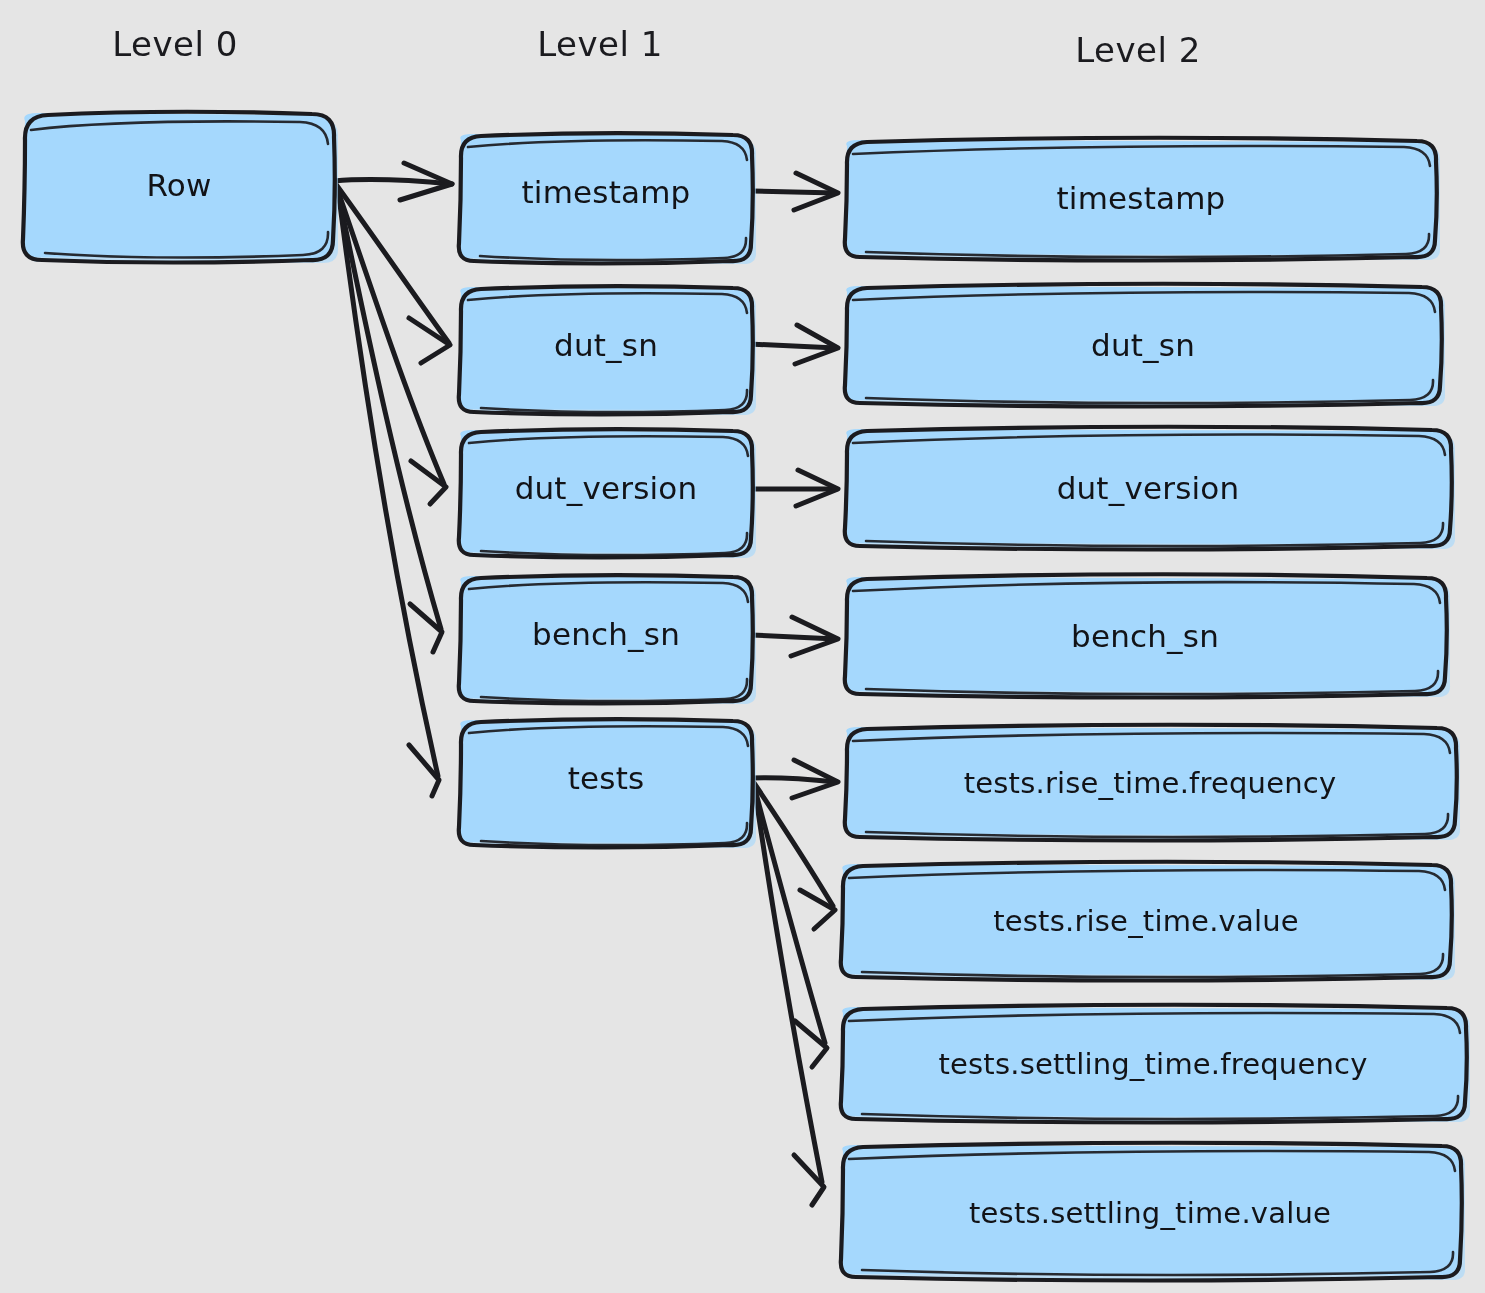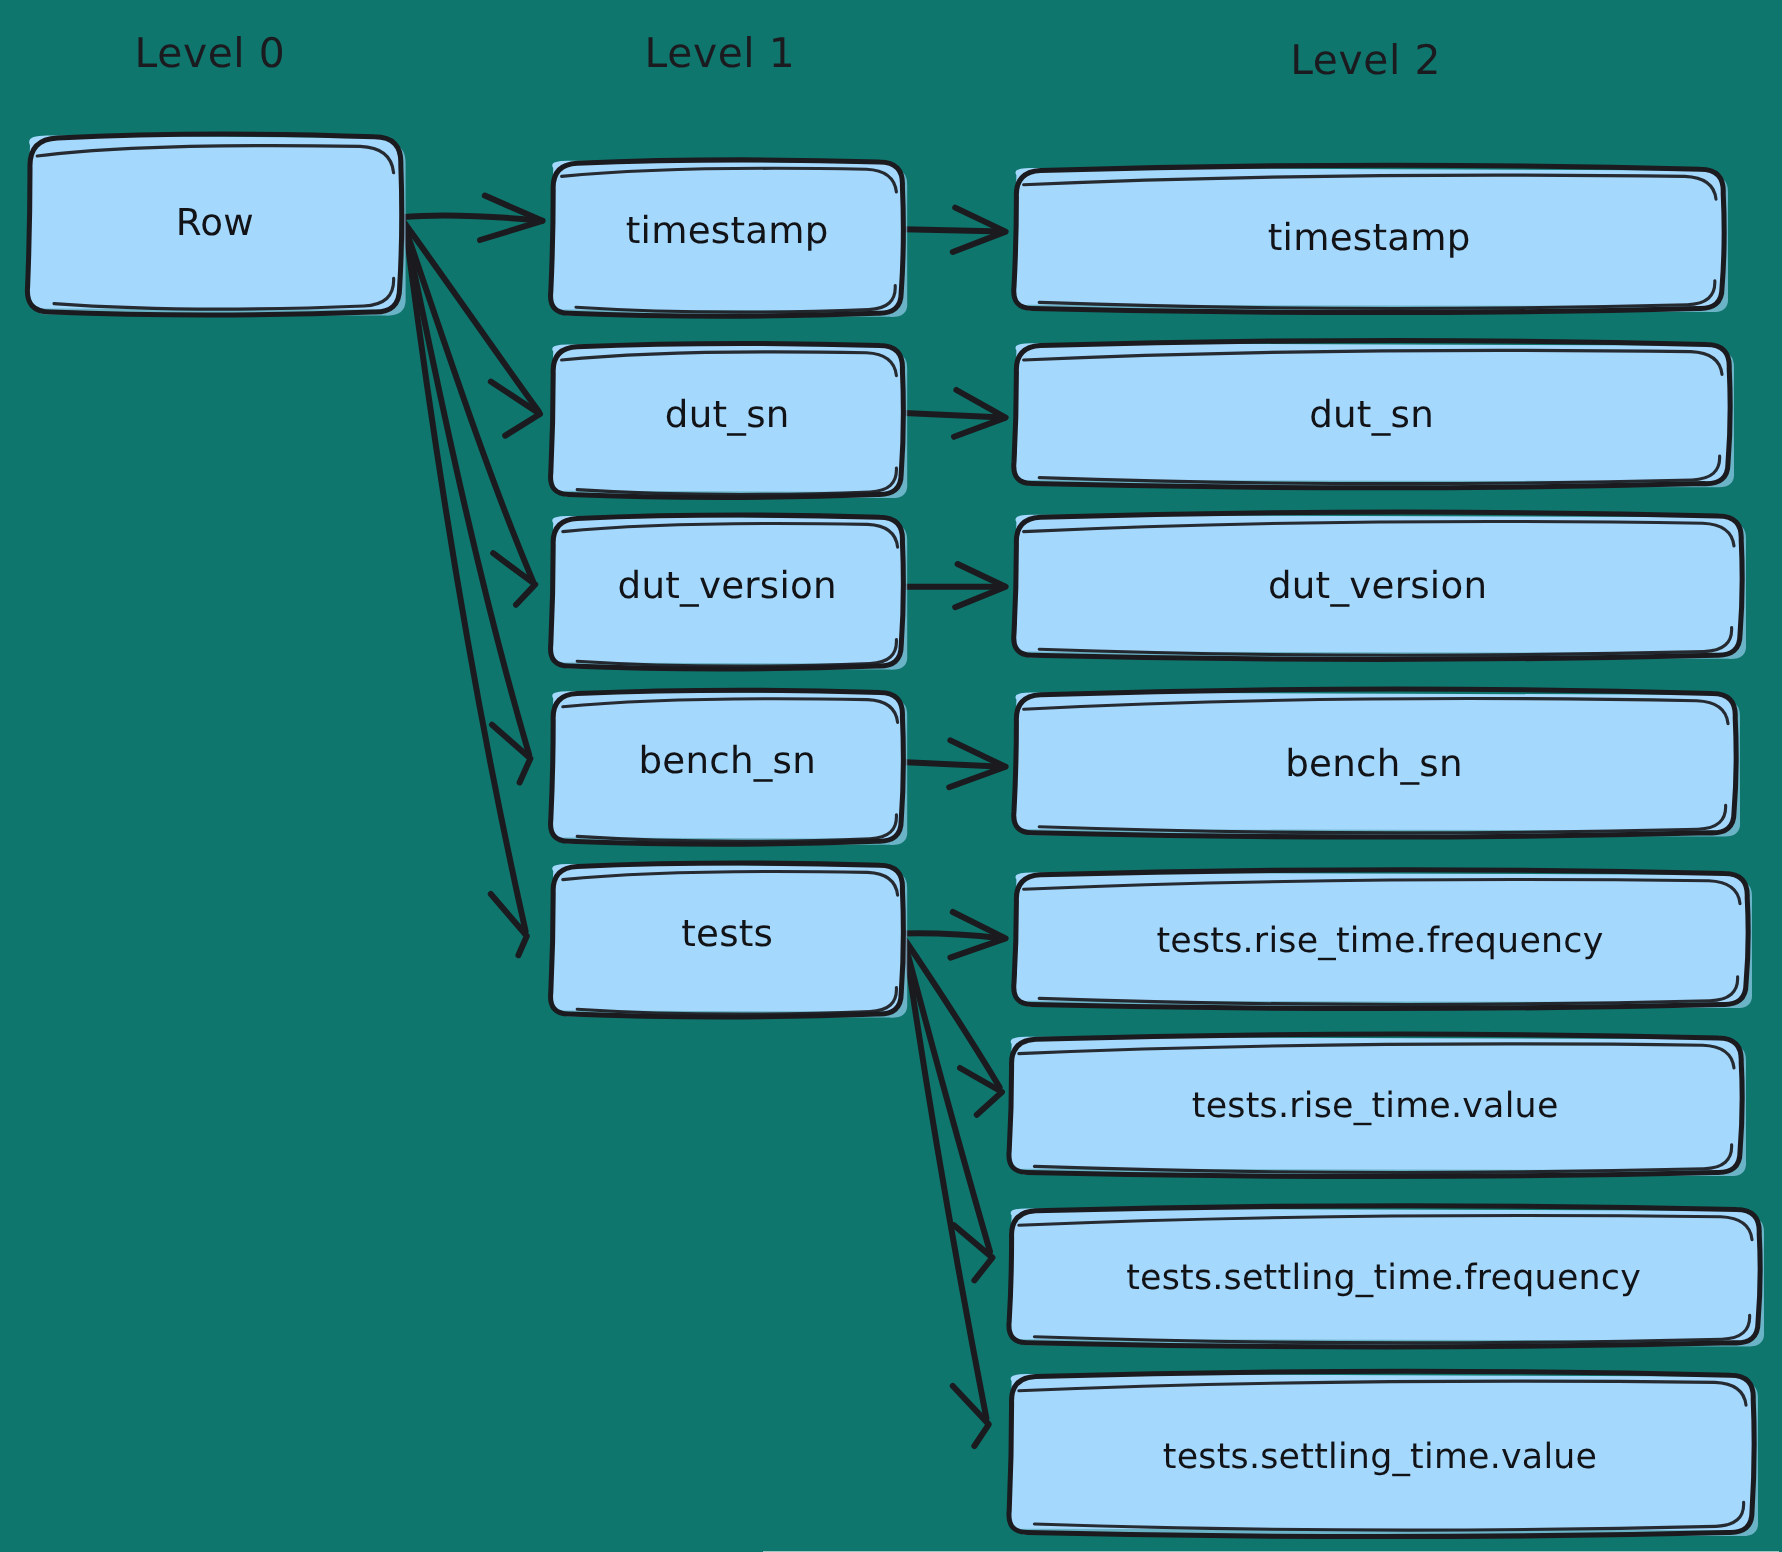--- a/index.html
+++ b/index.html
@@ -11,21 +11,21 @@
   body {
     width: 1485px;
     height: 1293px;
     font-family: "DejaVu Sans", sans-serif;
     overflow: hidden;
   }
   #diagram-root {
     position: relative;
     width: 1485px;
     height: 1293px;
-    background: #0f766e;
+    background: #e5e5e5;
   }
   svg#scene {
     position: absolute;
     inset: 0;
     width: 1485px;
     height: 1293px;
     display: block;
   }
   .col-header {
     font-family: "DejaVu Sans", sans-serif;

